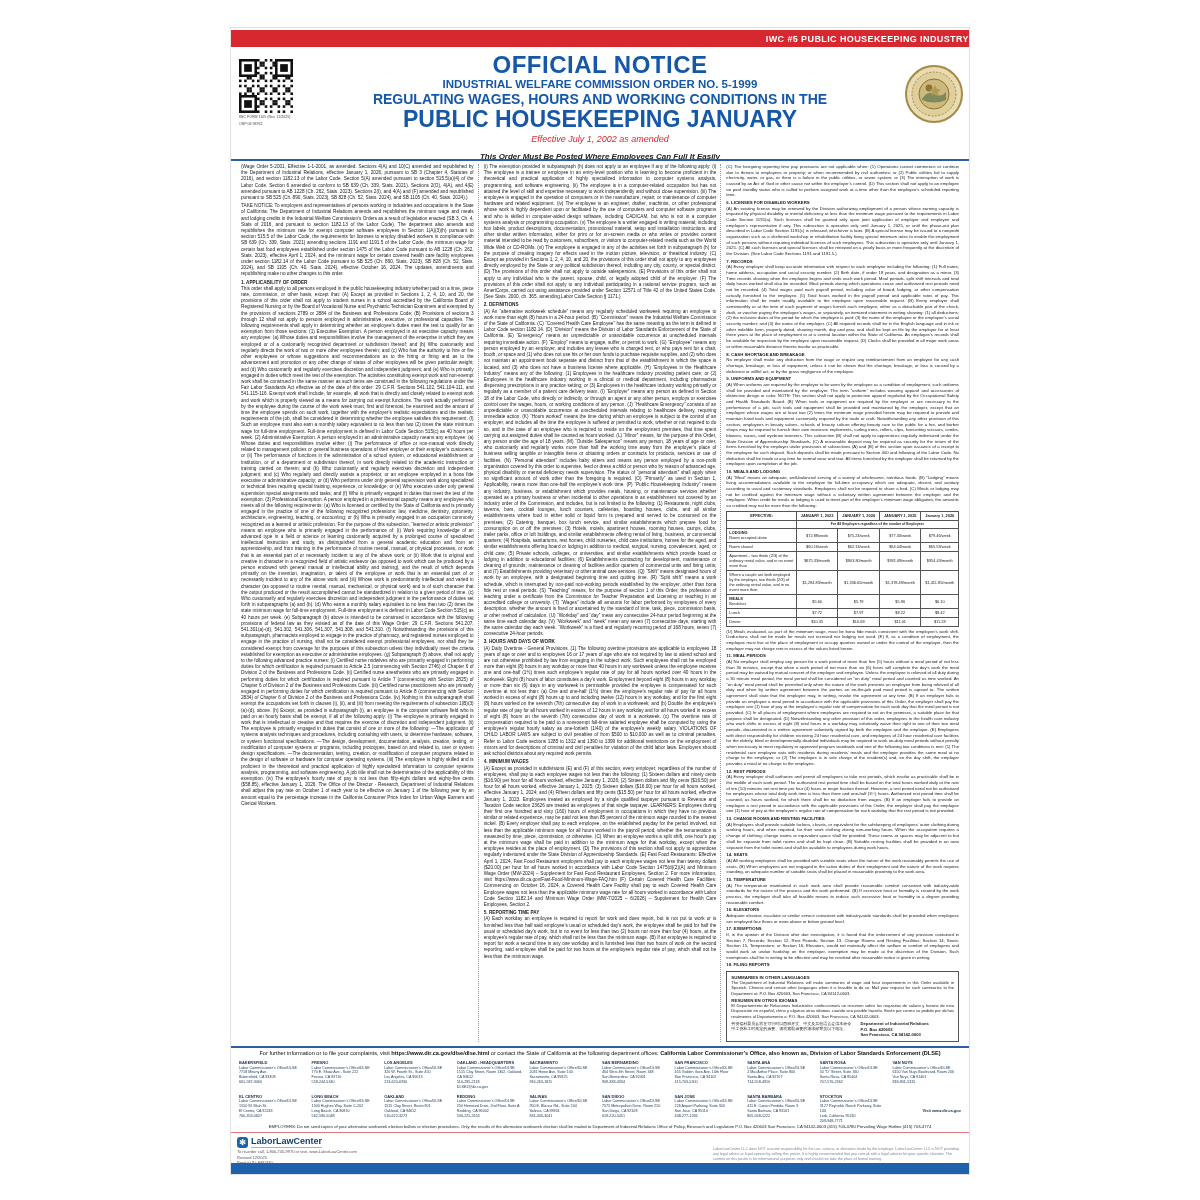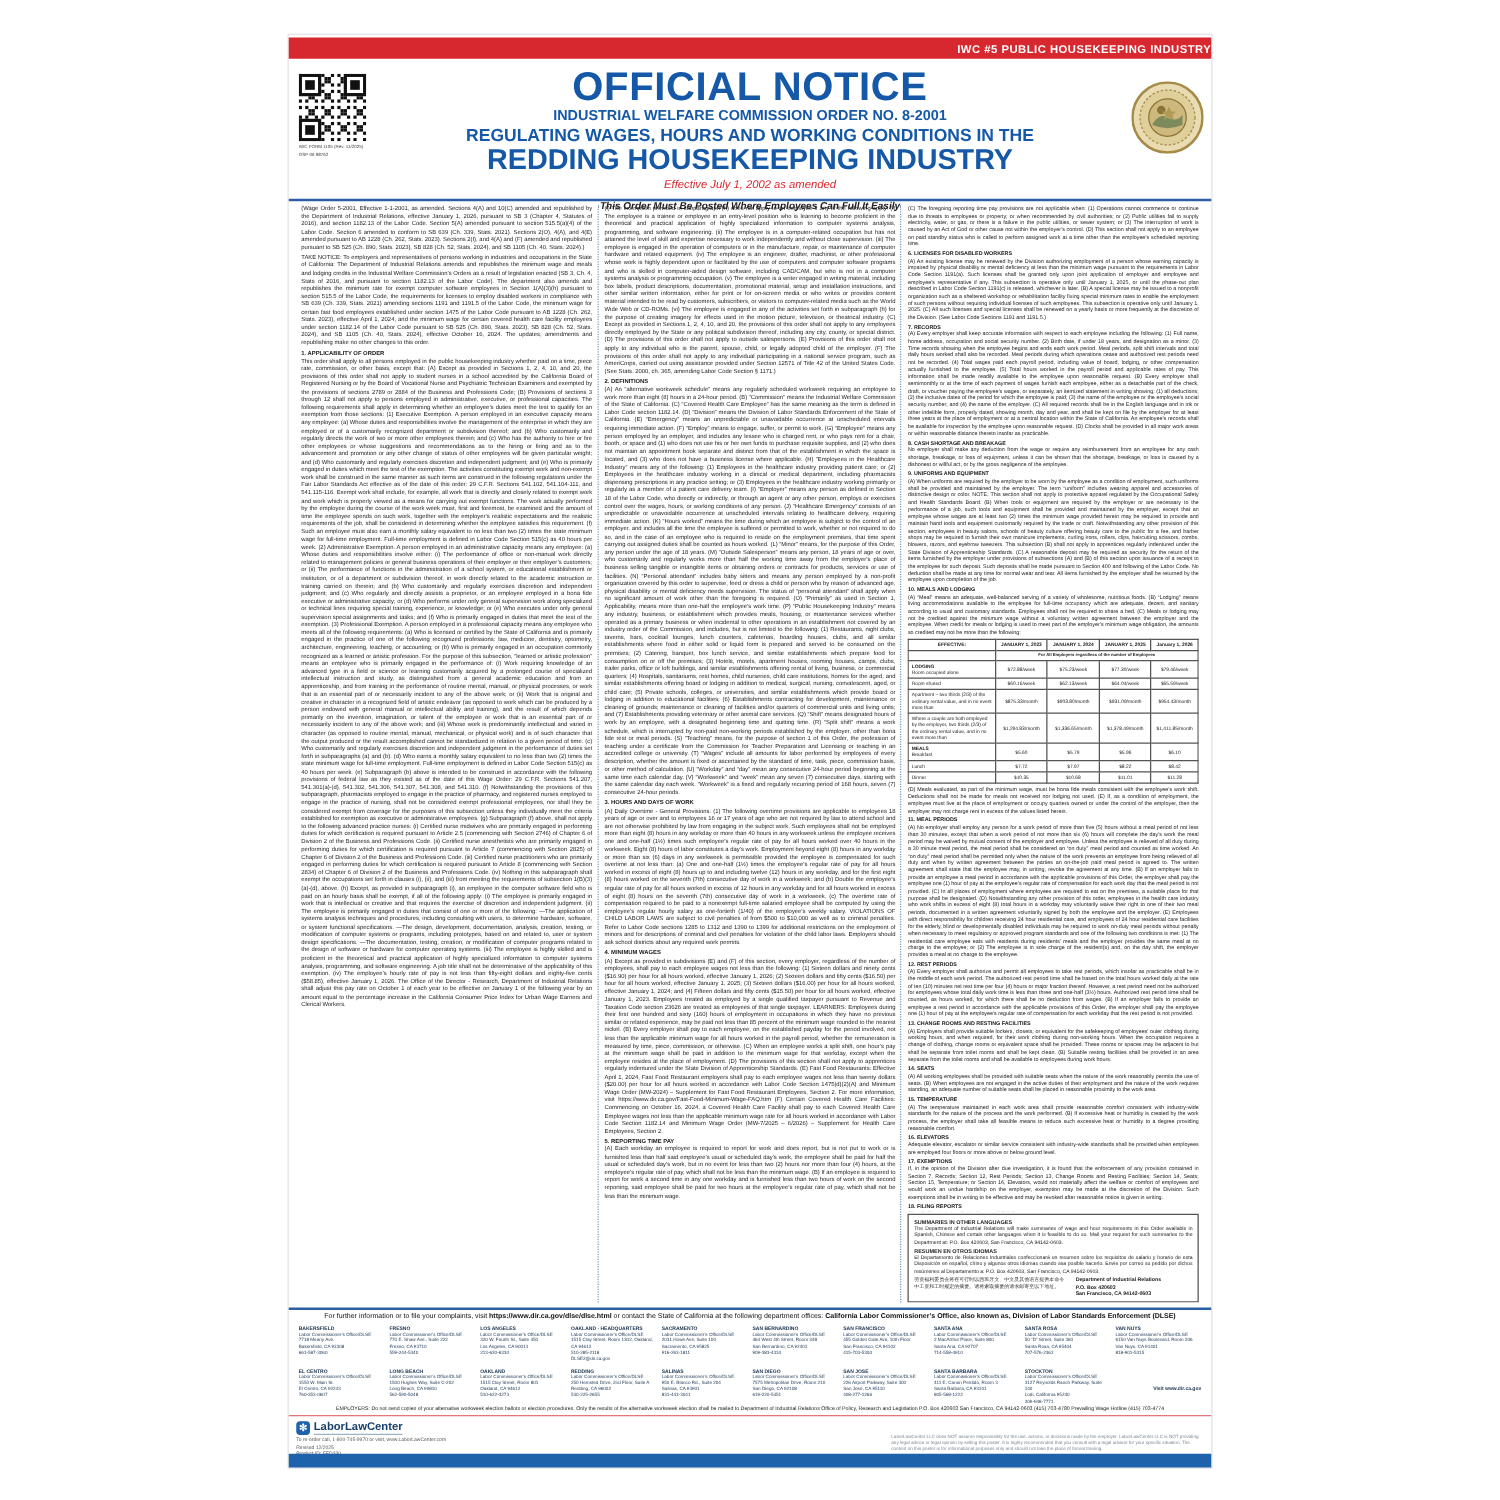--- a/index.html
+++ b/index.html
@@ -7,21 +7,21 @@
   .poster{position:absolute;left:231px;top:28px;width:738px;height:1146px;background:#fff;box-shadow:0 0 0 1px #e2e2e2;}
   
   .topbar{position:absolute;left:0;top:2px;width:100%;height:17px;background:#d7282f;display:flex;align-items:center;justify-content:flex-end;}
   .topbar span{color:#fff;font-weight:bold;font-size:9px;letter-spacing:.4px;}
   .hdr{position:absolute;left:0;top:19px;width:100%;height:110px;}
   .qrwrap{position:absolute;left:8px;top:12px;width:62px;text-align:left;}
   .qrwrap svg{width:54px;height:54px;display:block;}
   .qrcap{font-size:3.6px;color:#444;line-height:1.3;margin-top:2px;}
   .sealwrap{position:absolute;right:6px;top:18px;}
   .titles{position:absolute;left:80px;right:80px;top:6px;text-align:center;color:#1558a7;}
-  .t1{font-size:32px;font-weight:bold;letter-spacing:.5px;line-height:1.02;}
+  .t1{font-size:24px;font-weight:bold;letter-spacing:.5px;line-height:1.02;}
   .t2{font-size:11.5px;font-weight:bold;margin-top:1px;}
   .t3{font-size:14px;font-weight:bold;margin-top:2px;line-height:1.05;}
   .t4{font-size:23px;font-weight:bold;margin-top:1px;line-height:1.02;}
   .t5{font-size:9px;font-weight:normal;font-style:italic;color:#d7282f;margin-top:2px;}
   .t6{font-size:8px;font-weight:bold;font-style:italic;color:#222;margin-top:8px;}
   .hr-blue{position:absolute;left:0;width:100%;height:2px;background:#2a5fa5;}
   
   .cols{position:absolute;left:6px;right:6px;top:136px;height:878px;display:flex;}
   .col{flex:1 1 0;overflow:hidden;padding:0 4px;}
   .colsep{flex:0 0 1px;border-left:1px dotted #7aa0c4;}
@@ -182,23 +182,23 @@
           <rect x="16" y="2" width="3" height="3" fill="#111"></rect>
           <rect x="0" y="14" width="7" height="7" fill="#111"></rect>
           <rect x="1" y="15" width="5" height="5" fill="#fff"></rect>
           <rect x="2" y="16" width="3" height="3" fill="#111"></rect>
         </svg>
       <div class="qrcap">IWC FORM 1105 (Rev. 11/2025)</div>
       <div class="qrcap">OSP 06 98762</div>
     </div>
     <div class="titles">
       <div class="t1">OFFICIAL NOTICE</div>
-      <div class="t2">INDUSTRIAL WELFARE COMMISSION ORDER NO. 8-2001</div>
+      <div class="t2">INDUSTRIAL WELFARE COMMISSION ORDER NO. 5-1999</div>
       <div class="t3">REGULATING WAGES, HOURS AND WORKING CONDITIONS IN THE</div>
-      <div class="t4">REDDING HOUSEKEEPING INDUSTRY</div>
+      <div class="t4">PUBLIC HOUSEKEEPING JANUARY</div>
       <div class="t5">Effective July 1, 2002 as amended</div>
       <div class="t6">This Order Must Be Posted Where Employees Can Full It Easily</div>
     </div>
     <div class="sealwrap">
       <svg width="58" height="58" viewBox="0 0 58 58">
         <circle cx="29" cy="29" r="28" fill="#e9dcb2" stroke="#a58a48" stroke-width="2"></circle>
         <circle cx="29" cy="29" r="22" fill="#dfcf9a" stroke="#a58a48" stroke-width="1" stroke-dasharray="2 1.5"></circle>
         <circle cx="29" cy="29" r="15" fill="#cdb97e" stroke="#8d7436" stroke-width="1"></circle>
         <path d="M17 34 q6 -9 12 -5 q7 4 12 -2 l0 8 q-12 5 -24 0 z" fill="#7d8a5b"></path>
         <circle cx="24" cy="23" r="3.4" fill="#8d7436"></circle>

